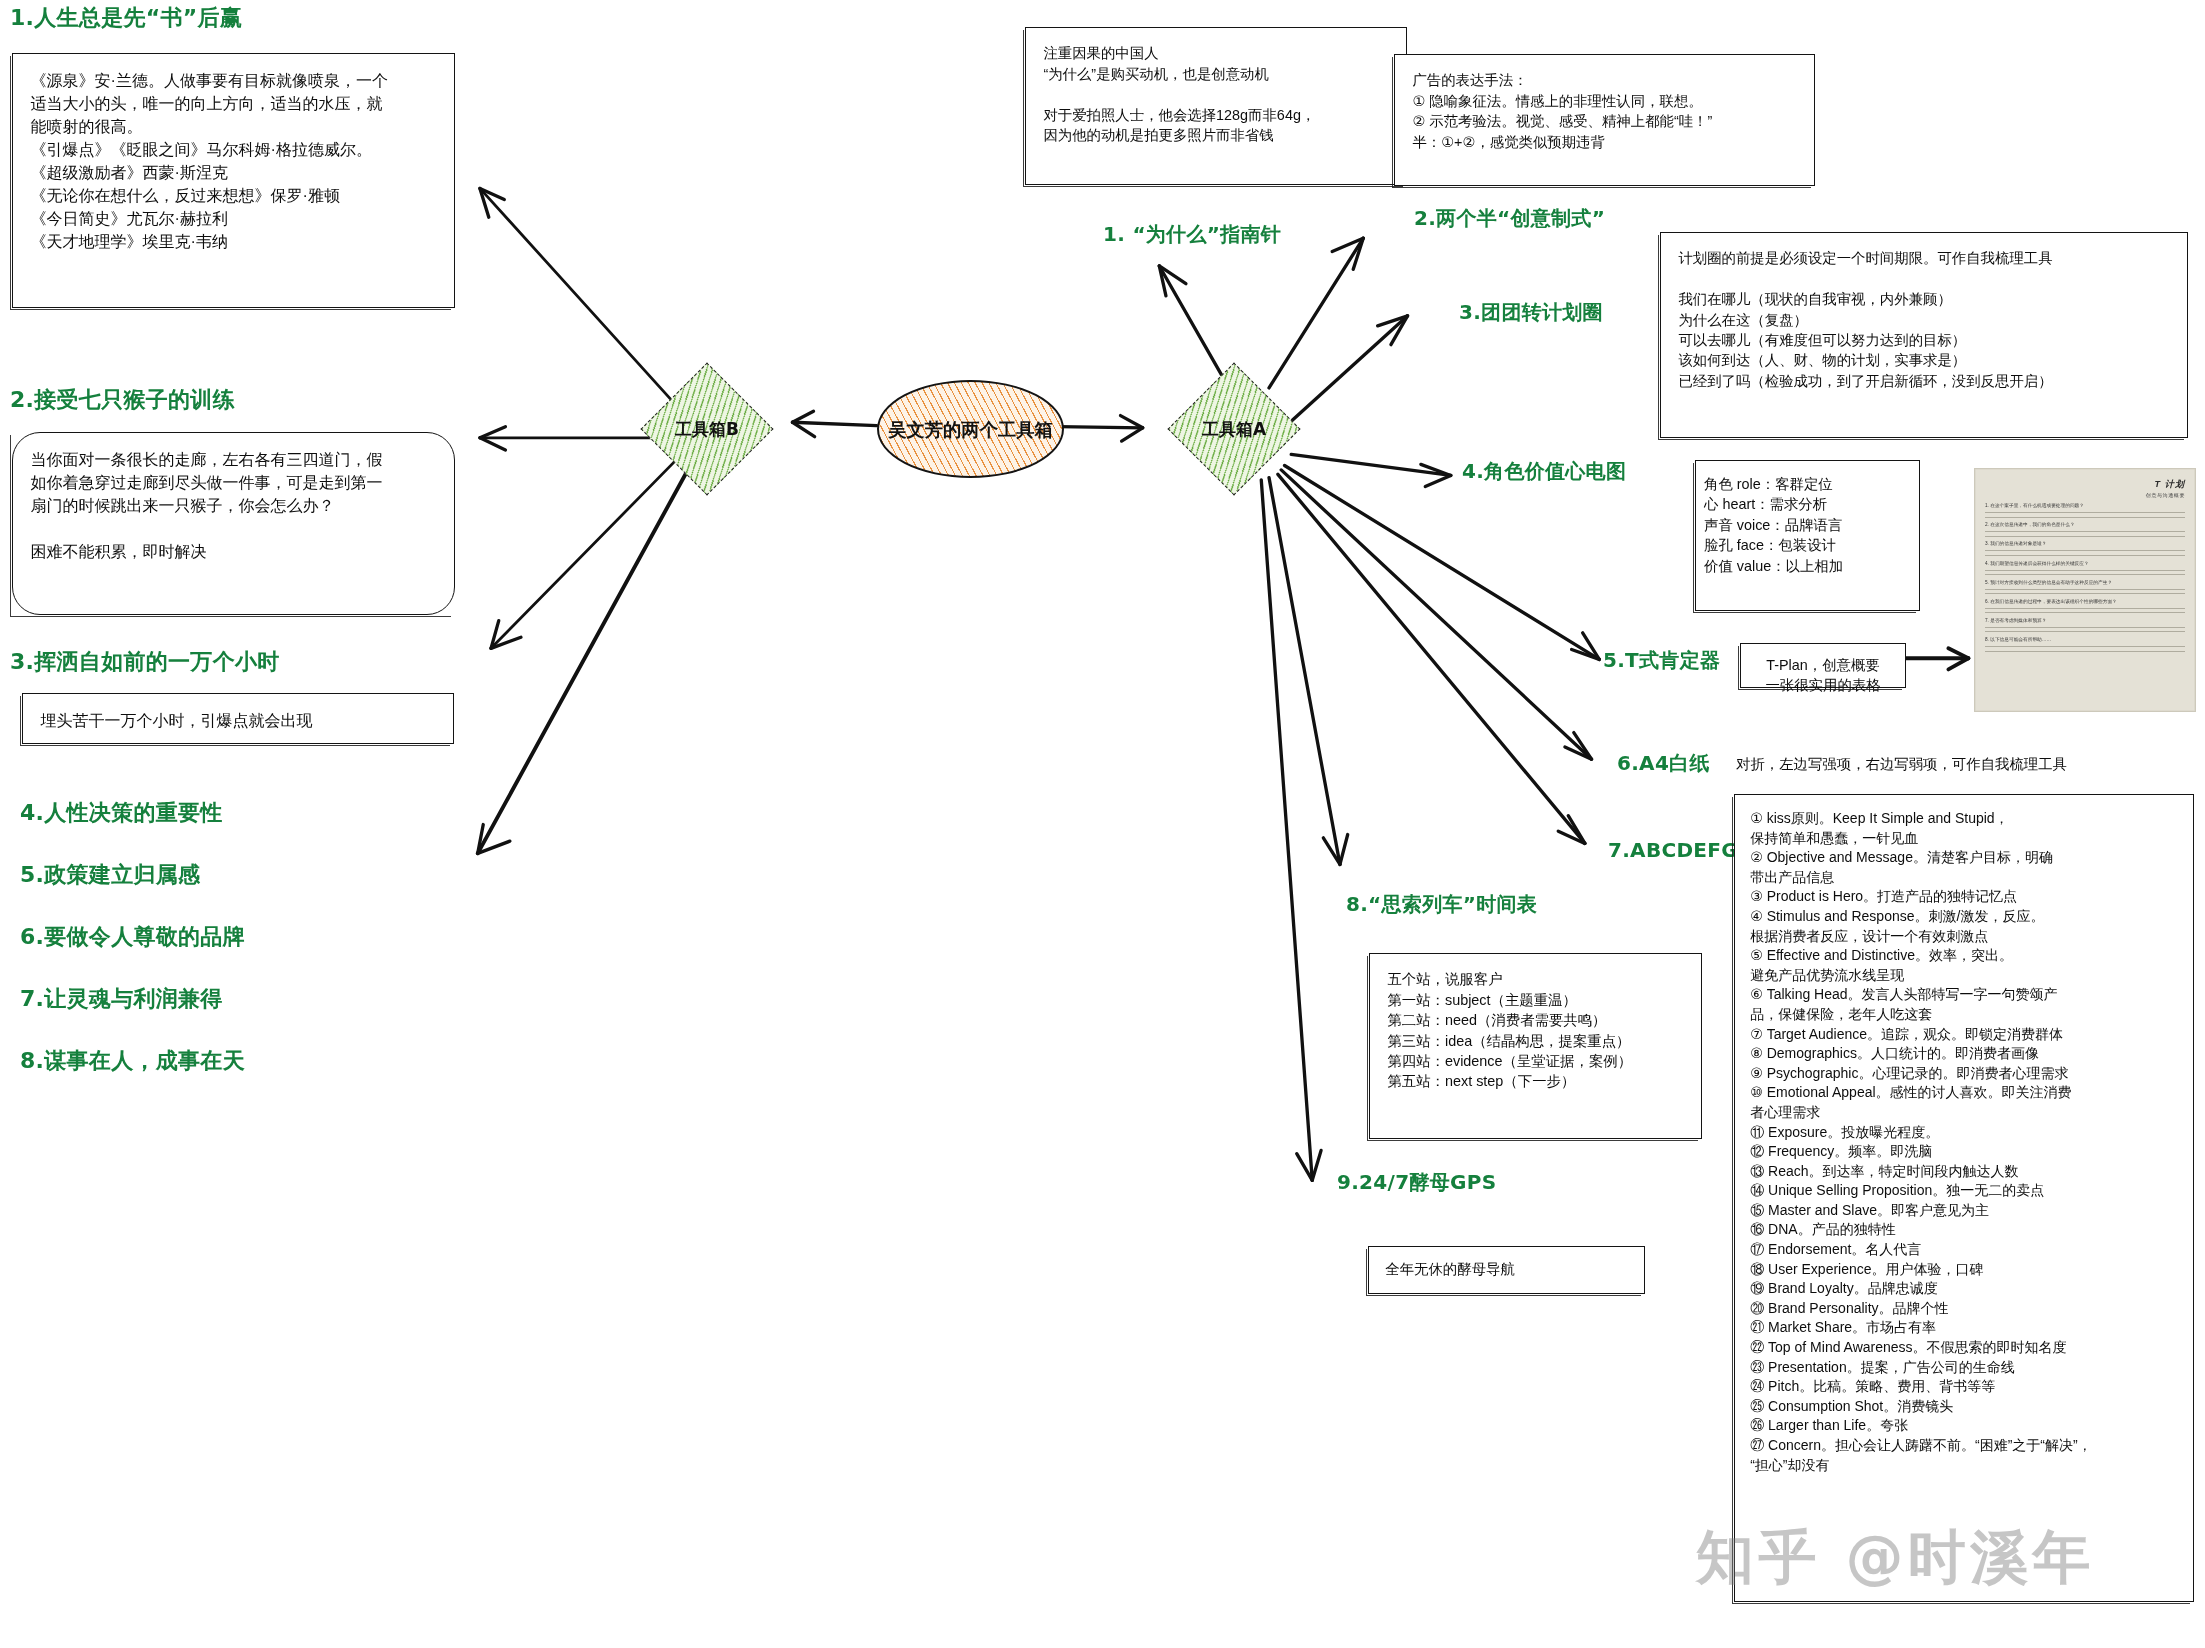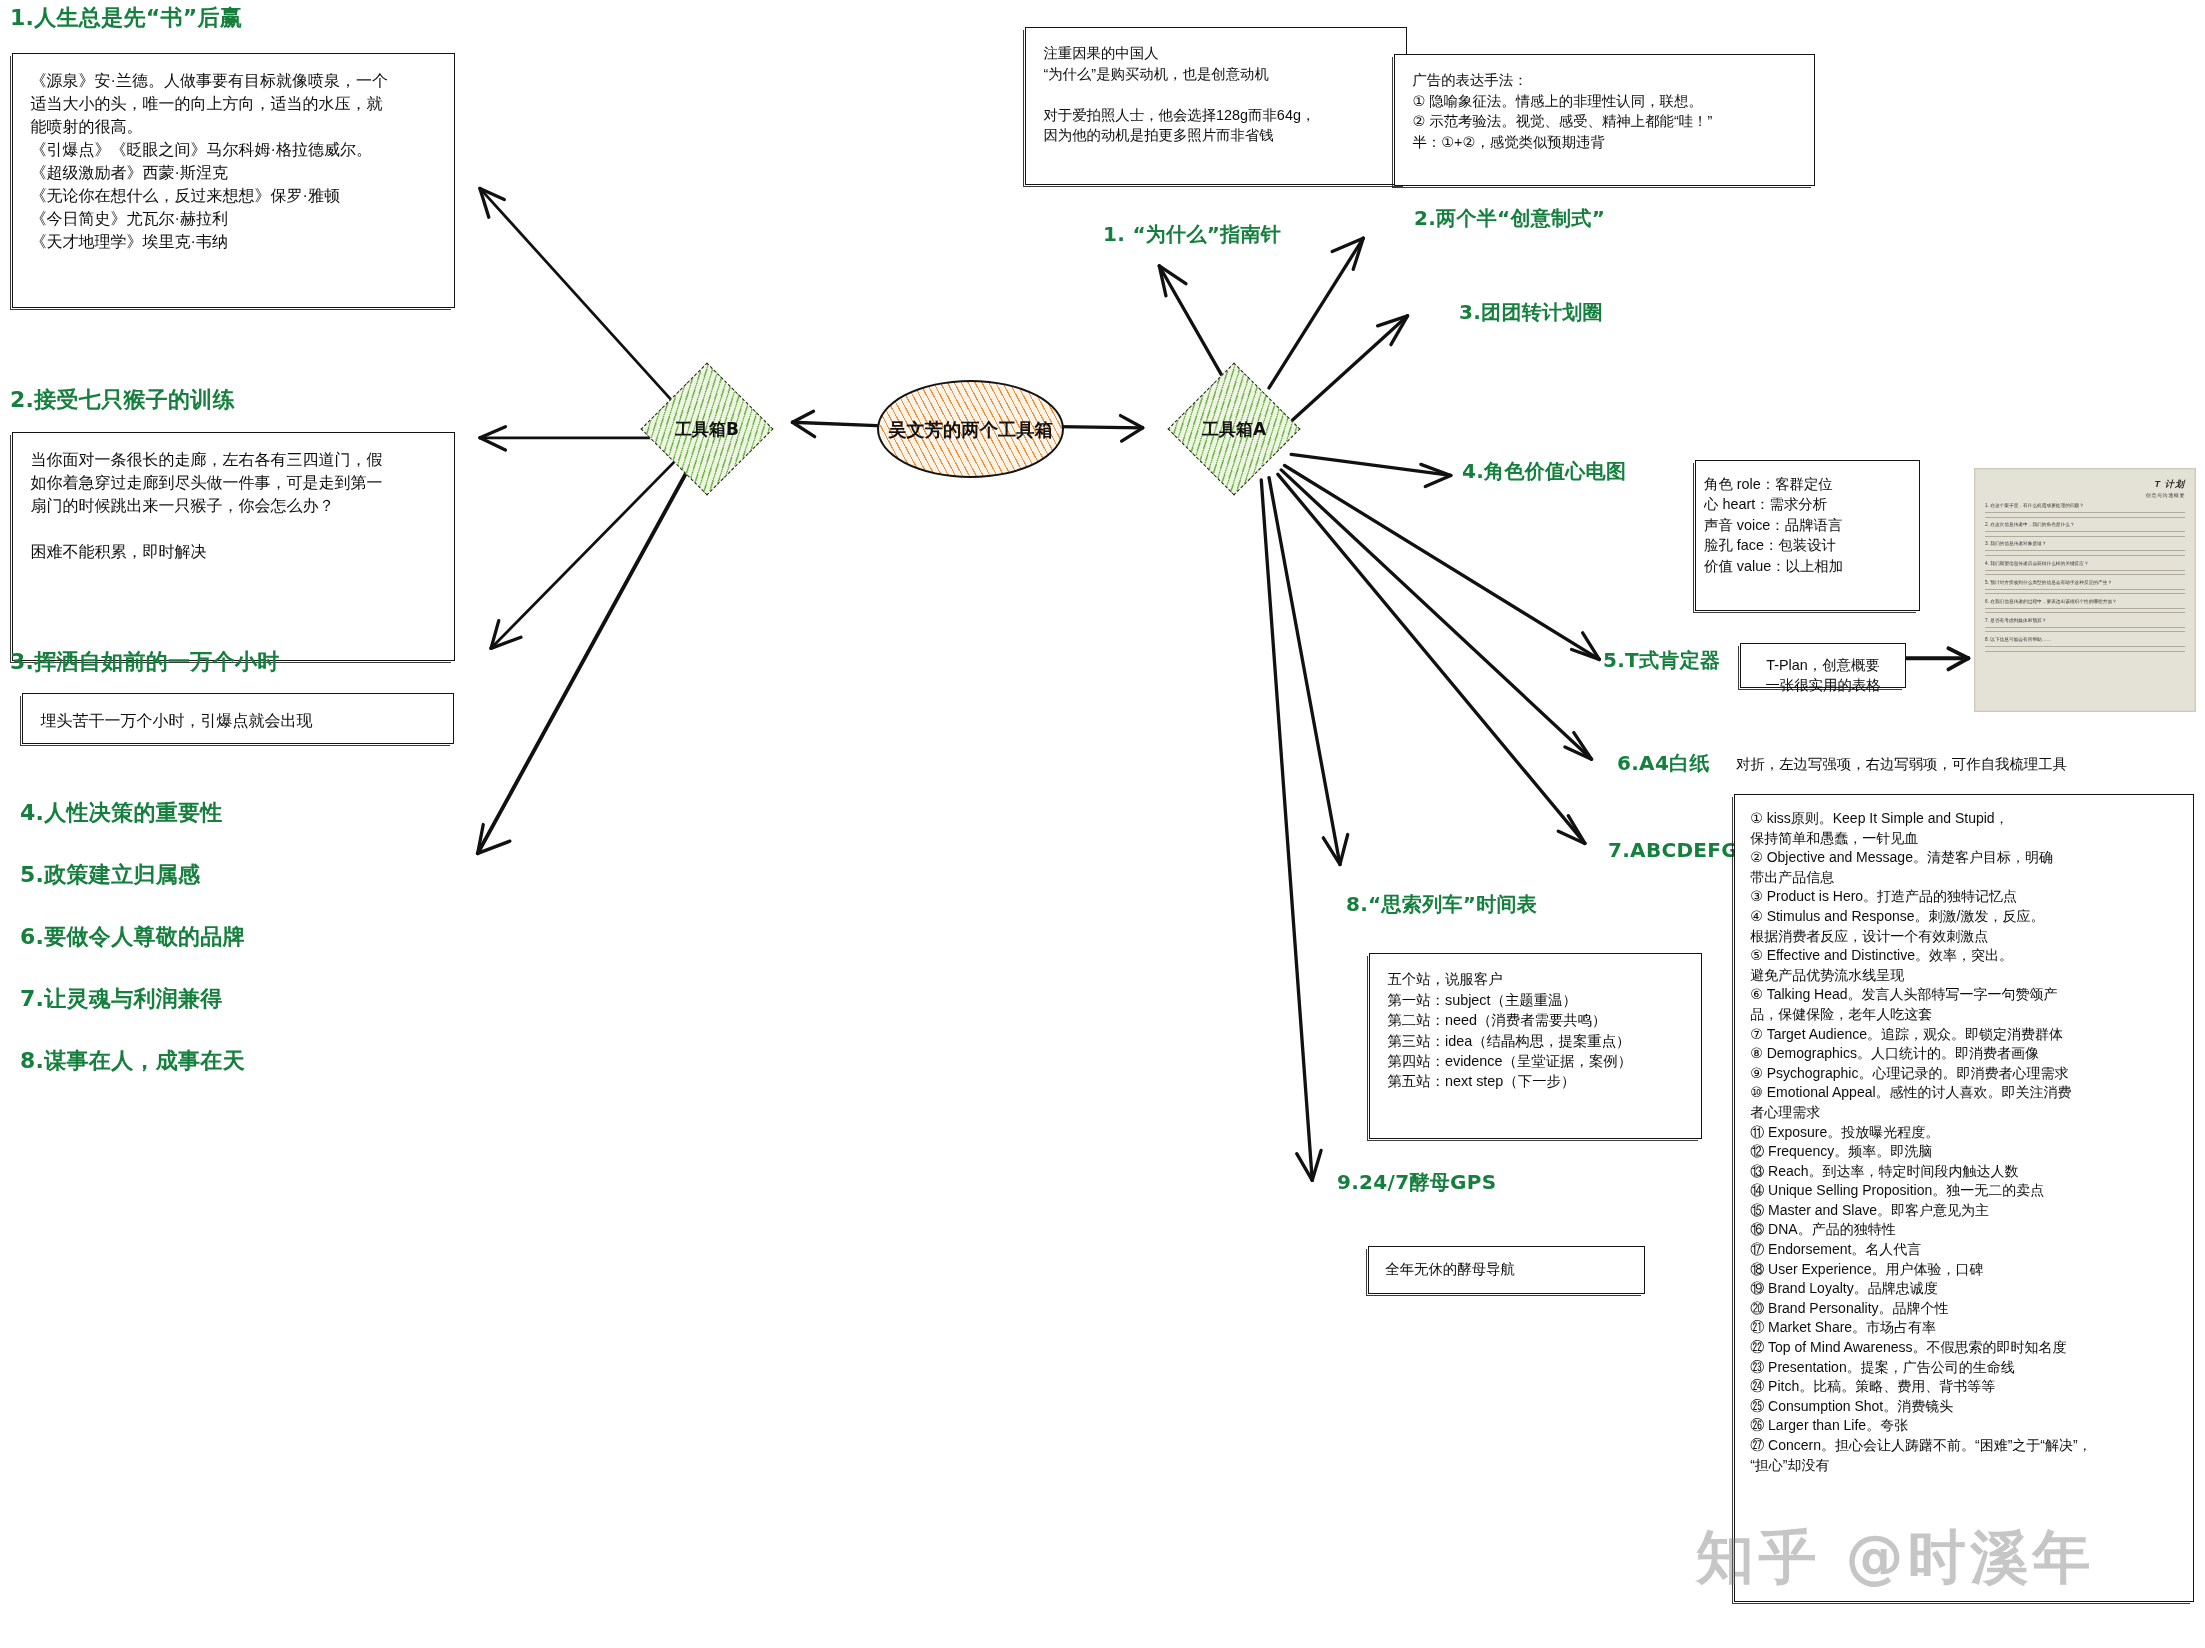--- a/index.html
+++ b/index.html
@@ -236,21 +236,21 @@
 能喷射的很高。
 《引爆点》《眨眼之间》马尔科姆·格拉德威尔。
 《超级激励者》西蒙·斯涅克
 《无论你在想什么，反过来想想》保罗·雅顿
 《今日简史》尤瓦尔·赫拉利
 《天才地理学》埃里克·韦纳</p>
   </div>
 
   <div class="abs hand hand-lg" style="left:10px;top:385px;">2.接受七只猴子的训练</div>
 
-  <div class="sbox" style="left:12.2px;top:432px;width:443px;height:229px;">
+  <div class="sbox" style="left:12.2px;top:432px;width:443px;height:183px;border-radius:28px;">
     <p class="txt">当你面对一条很长的走廊，左右各有三四道门，假
 如你着急穿过走廊到尽头做一件事，可是走到第一
 扇门的时候跳出来一只猴子，你会怎么办？
 
 困难不能积累，即时解决</p>
   </div>
 
   <div class="abs hand hand-lg" style="left:10px;top:647px;">3.挥洒自如前的一万个小时</div>
 
   <div class="sbox" style="left:22px;top:693px;width:432px;height:51px;padding:12.2px 14.4px;">
@@ -288,20 +288,29 @@
 
   <div class="sbox" style="left:1394px;top:54px;width:421px;height:132px;">
     <p class="txt txt-sm">广告的表达手法：
 ① 隐喻象征法。情感上的非理性认同，联想。
 ② 示范考验法。视觉、感受、精神上都能“哇！”
 半：①+②，感觉类似预期违背</p>
   </div>
   <div class="abs hand hand-md" style="left:1414px;top:205px;">2.两个半“创意制式”</div>
 
   <div class="abs hand hand-md" style="left:1459px;top:299px;">3.团团转计划圈</div>
+  <div class="sbox" style="left:1660px;top:232px;width:528px;height:206px;">
+    <p class="txt txt-sm">计划圈的前提是必须设定一个时间期限。可作自我梳理工具
+
+我们在哪儿（现状的自我审视，内外兼顾）
+为什么在这（复盘）
+可以去哪儿（有难度但可以努力达到的目标）
+该如何到达（人、财、物的计划，实事求是）
+已经到了吗（检验成功，到了开启新循环，没到反思开启）</p>
+  </div>
 
   <div class="abs hand hand-md" style="left:1462px;top:458px;">4.角色价值心电图</div>
   <div class="sbox" style="left:1695px;top:460px;width:225px;height:151px;padding:10px 5px;">
     <p class="txt txt-sm">角色 role：客群定位
 心 heart：需求分析
 声音 voice：品牌语言
 脸孔 face：包装设计
 价值 value：以上相加</p>
   </div>
 

